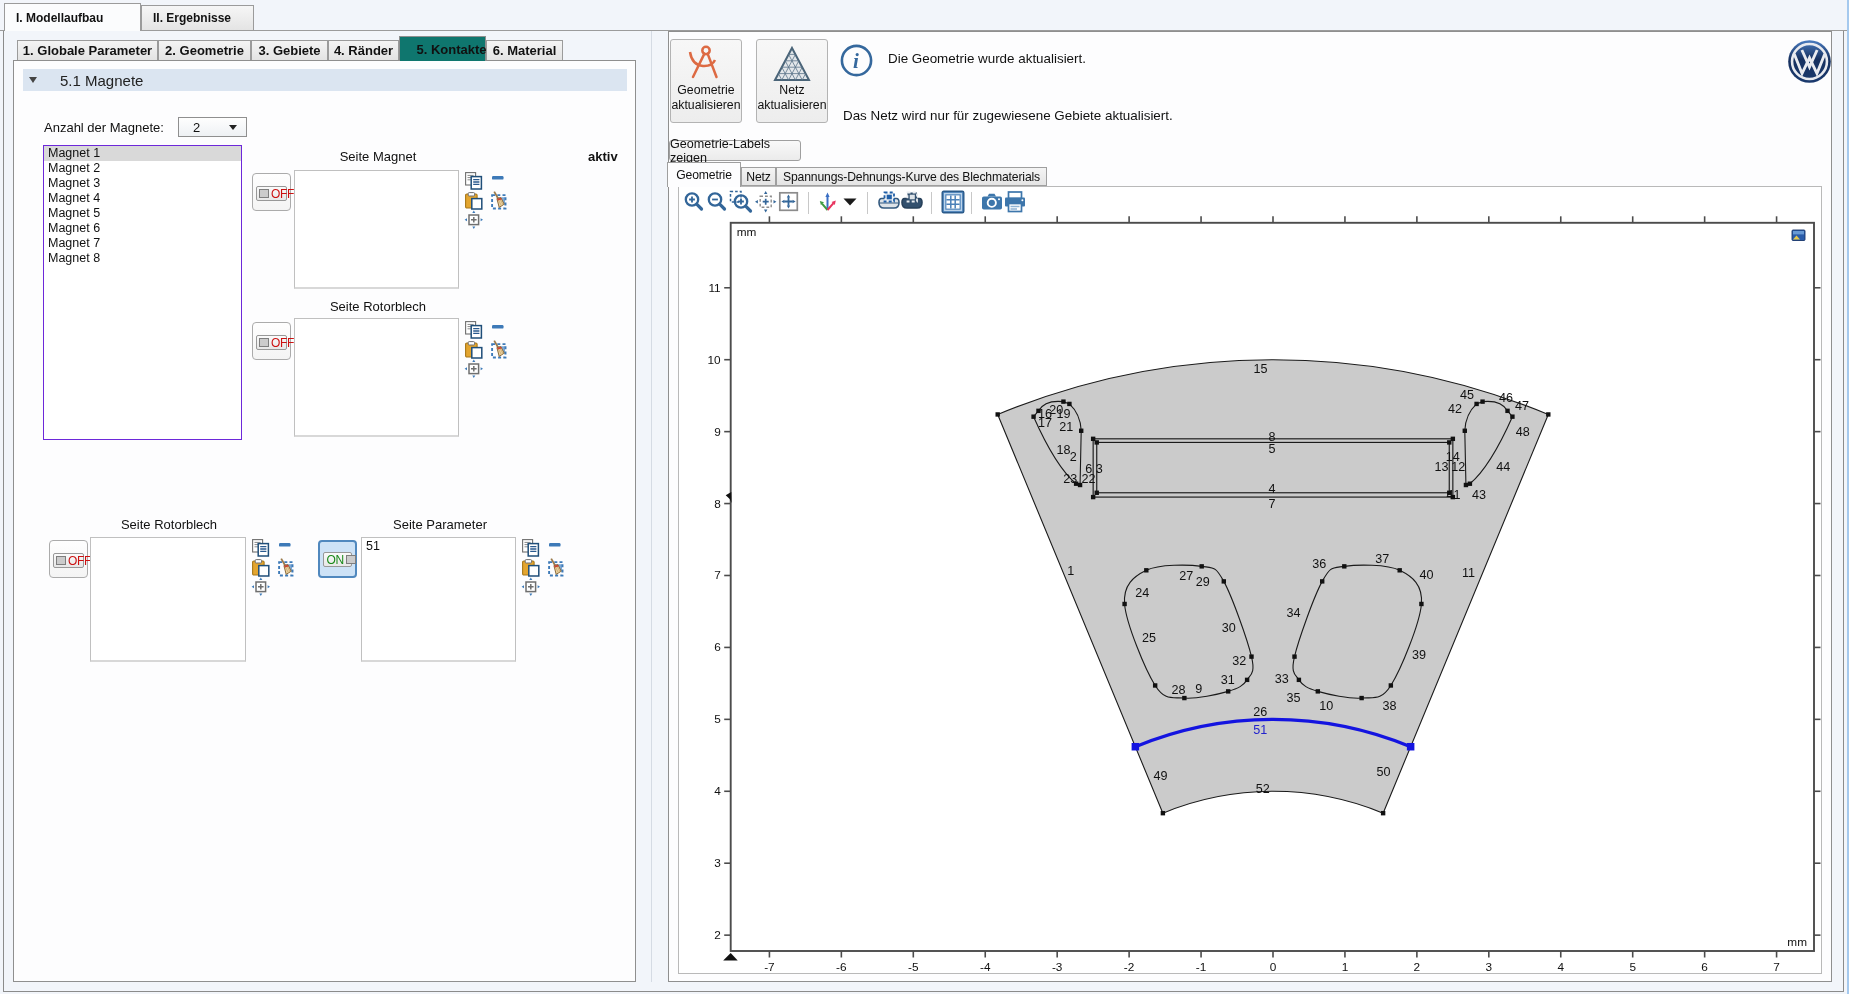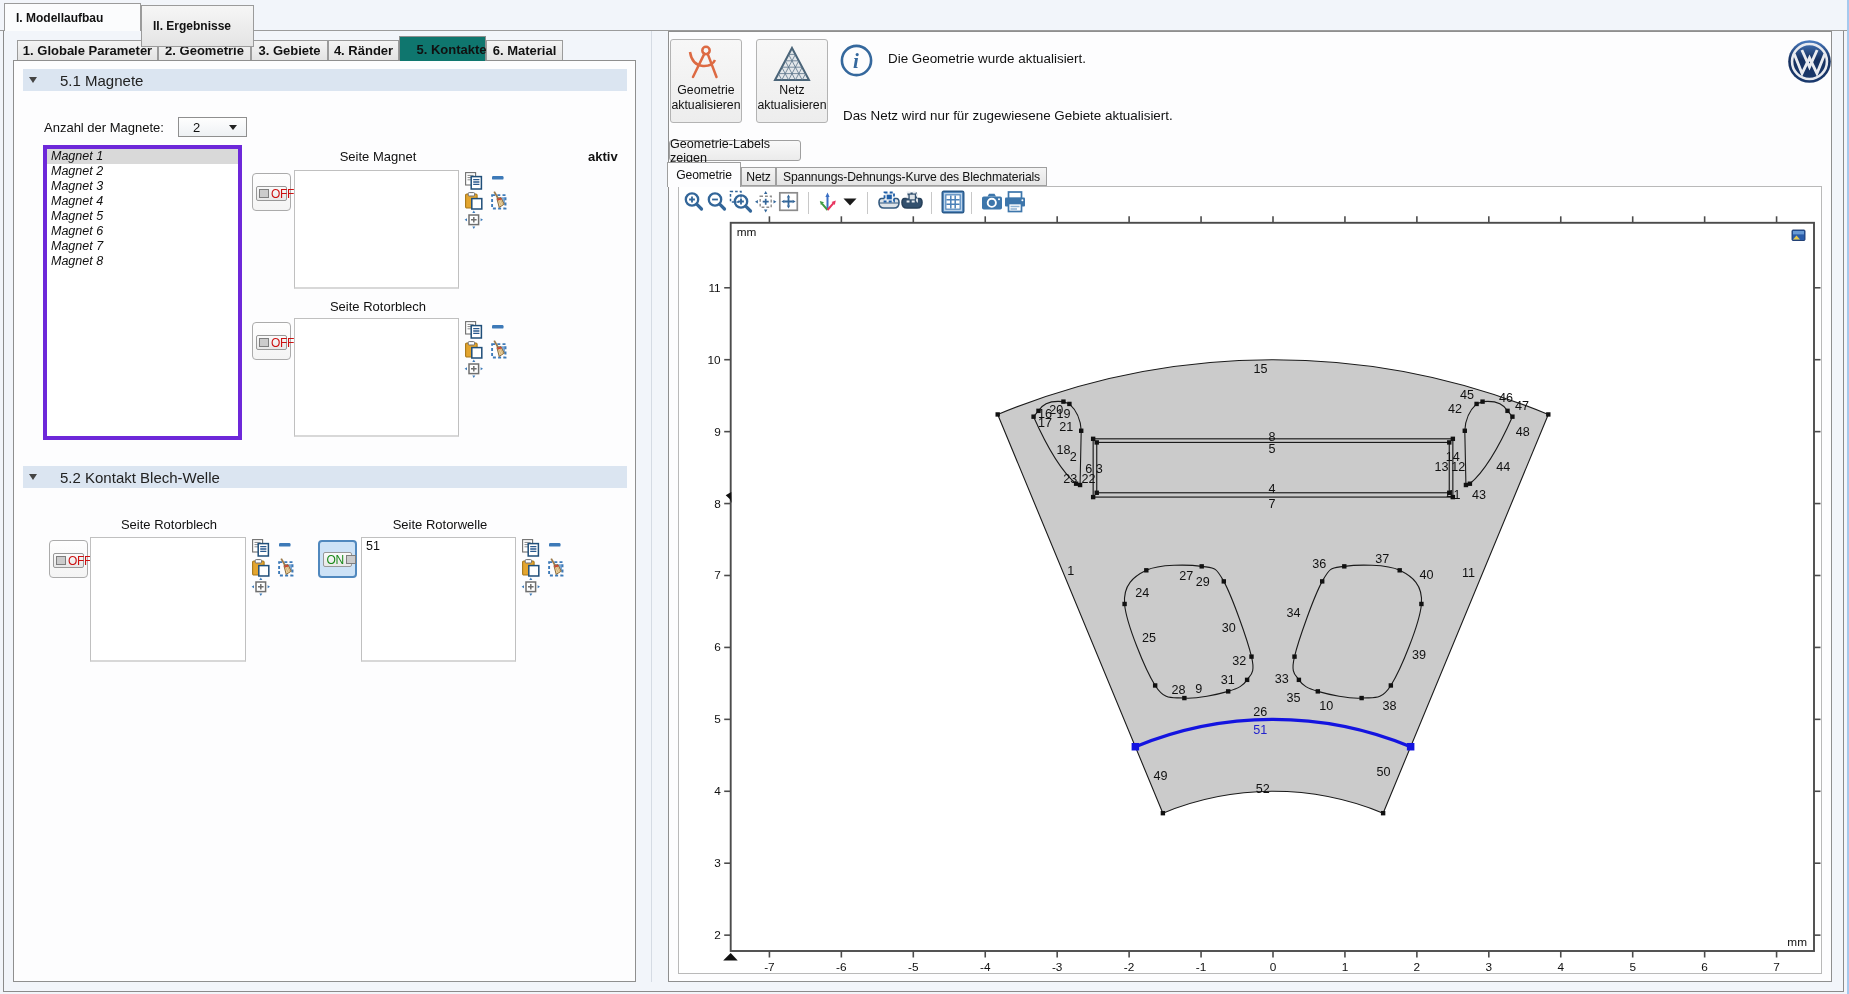--- a/index.html
+++ b/index.html
@@ -8,21 +8,21 @@
   .abs{position:absolute;}
   
   .win-border{position:absolute;left:3px;top:30px;width:1839px;height:961px;border-left:1px solid #8b8b8b;border-right:1px solid #8b8b8b;border-bottom:1px solid #8b8b8b;}
   .right-edge{position:absolute;right:0;top:0;width:2px;height:994px;background:#a5c9ee;}
   .topline{position:absolute;left:0;top:30px;width:1849px;height:0;border-top:1px solid #9b9b9b;}
 
   
   .wtab{position:absolute;box-sizing:border-box;font-weight:bold;font-size:12px;color:#111;
         display:flex;align-items:center;padding:0 11px;white-space:nowrap;}
   .wtab.active{left:4px;top:3px;width:137px;height:28px;background:#fbfcfd;border:1px solid #9b9b9b;border-bottom:none;z-index:5;}
-  .wtab.inactive{left:141px;top:5px;width:113px;height:42px;background:linear-gradient(#f6f6f6,#e4e4e4);border:1px solid #9b9b9b;z-index:4;}
+  .wtab.inactive{left:141px;top:5px;width:113px;height:26px;background:linear-gradient(#f6f6f6,#e4e4e4);border:1px solid #9b9b9b;z-index:4;}
 
   
   .ftab{position:absolute;box-sizing:border-box;font-weight:bold;font-size:13px;color:#111;
         display:flex;align-items:center;justify-content:center;white-space:nowrap;}
   .ftab.inactive{top:40px;height:21px;background:linear-gradient(#f4f4f4,#e3e3e3);border:1px solid #9b9b9b;}
   .ftab.active{top:36px;height:25px;background:#0f766e;border:1px solid #8f8f8f;border-bottom:none;z-index:6;padding-left:18px;}
 
   .left-panel{position:absolute;left:13px;top:60px;width:623px;height:922px;background:#fdfdfe;border:1px solid #8f8f8f;box-sizing:border-box;}
   .splitline{position:absolute;left:651px;top:31px;width:1px;height:951px;background:#d5dbe4;}
   .right-panel{position:absolute;left:668px;top:31px;width:1164px;height:951px;background:#fdfdfe;border:1px solid #8f8f8f;box-sizing:border-box;}
@@ -33,21 +33,21 @@
 
   .flabel{position:absolute;font-size:13px;color:#111;white-space:nowrap;}
   .flabel.center{transform:translateX(-50%);}
   .bold{font-weight:bold;}
 
   .combo{position:absolute;box-sizing:border-box;border:1px solid #8f8f8f;background:linear-gradient(#fefefe,#eef1f4);
          font-size:13px;color:#111;display:flex;align-items:center;}
   .combo .cval{margin-left:14px;flex:1;}
   .combo .carr{width:0;height:0;border-left:4.5px solid transparent;border-right:4.5px solid transparent;border-top:5px solid #222;margin-right:9px;}
 
-  .listbox{position:absolute;box-sizing:border-box;background:#fff;border:4px solid #6d28d9;overflow:hidden;font-style:italic;}
+  .listbox{position:absolute;box-sizing:border-box;background:#fff;border:1px solid #6d28d9;overflow:hidden;}
   .listbox .li{height:15px;line-height:15px;font-size:12.5px;color:#111;padding-left:4px;white-space:nowrap;}
   .listbox .li.sel{background:#d9d9d9;}
   .sellist{position:absolute;box-sizing:border-box;background:#fff;border:1px solid #c0c0c0;border-bottom:2px solid #d8d8d8;}
   .sellist .si{font-size:12.5px;color:#111;padding:1px 0 0 4px;}
 
   .togglebtn{position:absolute;width:39px;height:38px;box-sizing:border-box;border-radius:4px;}
   .togglebtn.off{background:linear-gradient(#fefefe,#f4f4f4);border:1px solid #ababab;}
   .togglebtn.on{background:#cde2f6;border:2px solid #5088be;}
   .tg-inner{position:absolute;left:3px;right:3px;top:12px;height:15px;box-sizing:border-box;border:1px solid #989898;border-radius:2px;
             background:linear-gradient(#fafafa,#e7e7e7);display:flex;align-items:center;}
@@ -183,27 +183,23 @@
         <use href="#ic-paste"></use>
       </svg>
       <svg width="19" height="19" viewBox="0 0 19 19" style="position: absolute; left: 24px; top: 19px;">
         <use href="#ic-broom"></use>
       </svg>
       <svg width="20" height="20" viewBox="0 0 20 20" style="position: absolute; left: 0px; top: 38px;">
         <use href="#ic-zoomsel"></use>
       </svg>
     </div>
 
-  <div class="section-band" style="top:466px;">
-    <div class="tri"></div>
-    <div class="stitle">5.2 Kontakt Blech-Welle</div>
-  </div>
 
   <div class="flabel center" style="left:169px;top:517px;">Seite Rotorblech</div>
-  <div class="flabel center" style="left:440px;top:517px;">Seite Rotorwelle</div>
+  <div class="flabel center" style="left:440px;top:517px;">Seite Parameter</div>
 
   <div class="togglebtn off" style="left:49px;top:540px;">
     <div class="tg-inner">
         <div class="tg-sq"></div>
         <div class="tg-txt">OFF</div>
       </div>
   </div>
   <div class="sellist" style="left:90px;top:537px;width:156px;height:125px;"></div>
   <div class="icongroup" id="icons-c" style="left:251px;top:539px;">
       <svg width="18" height="18" viewBox="0 0 18 18" style="position: absolute; left: 1px; top: 0px;">

